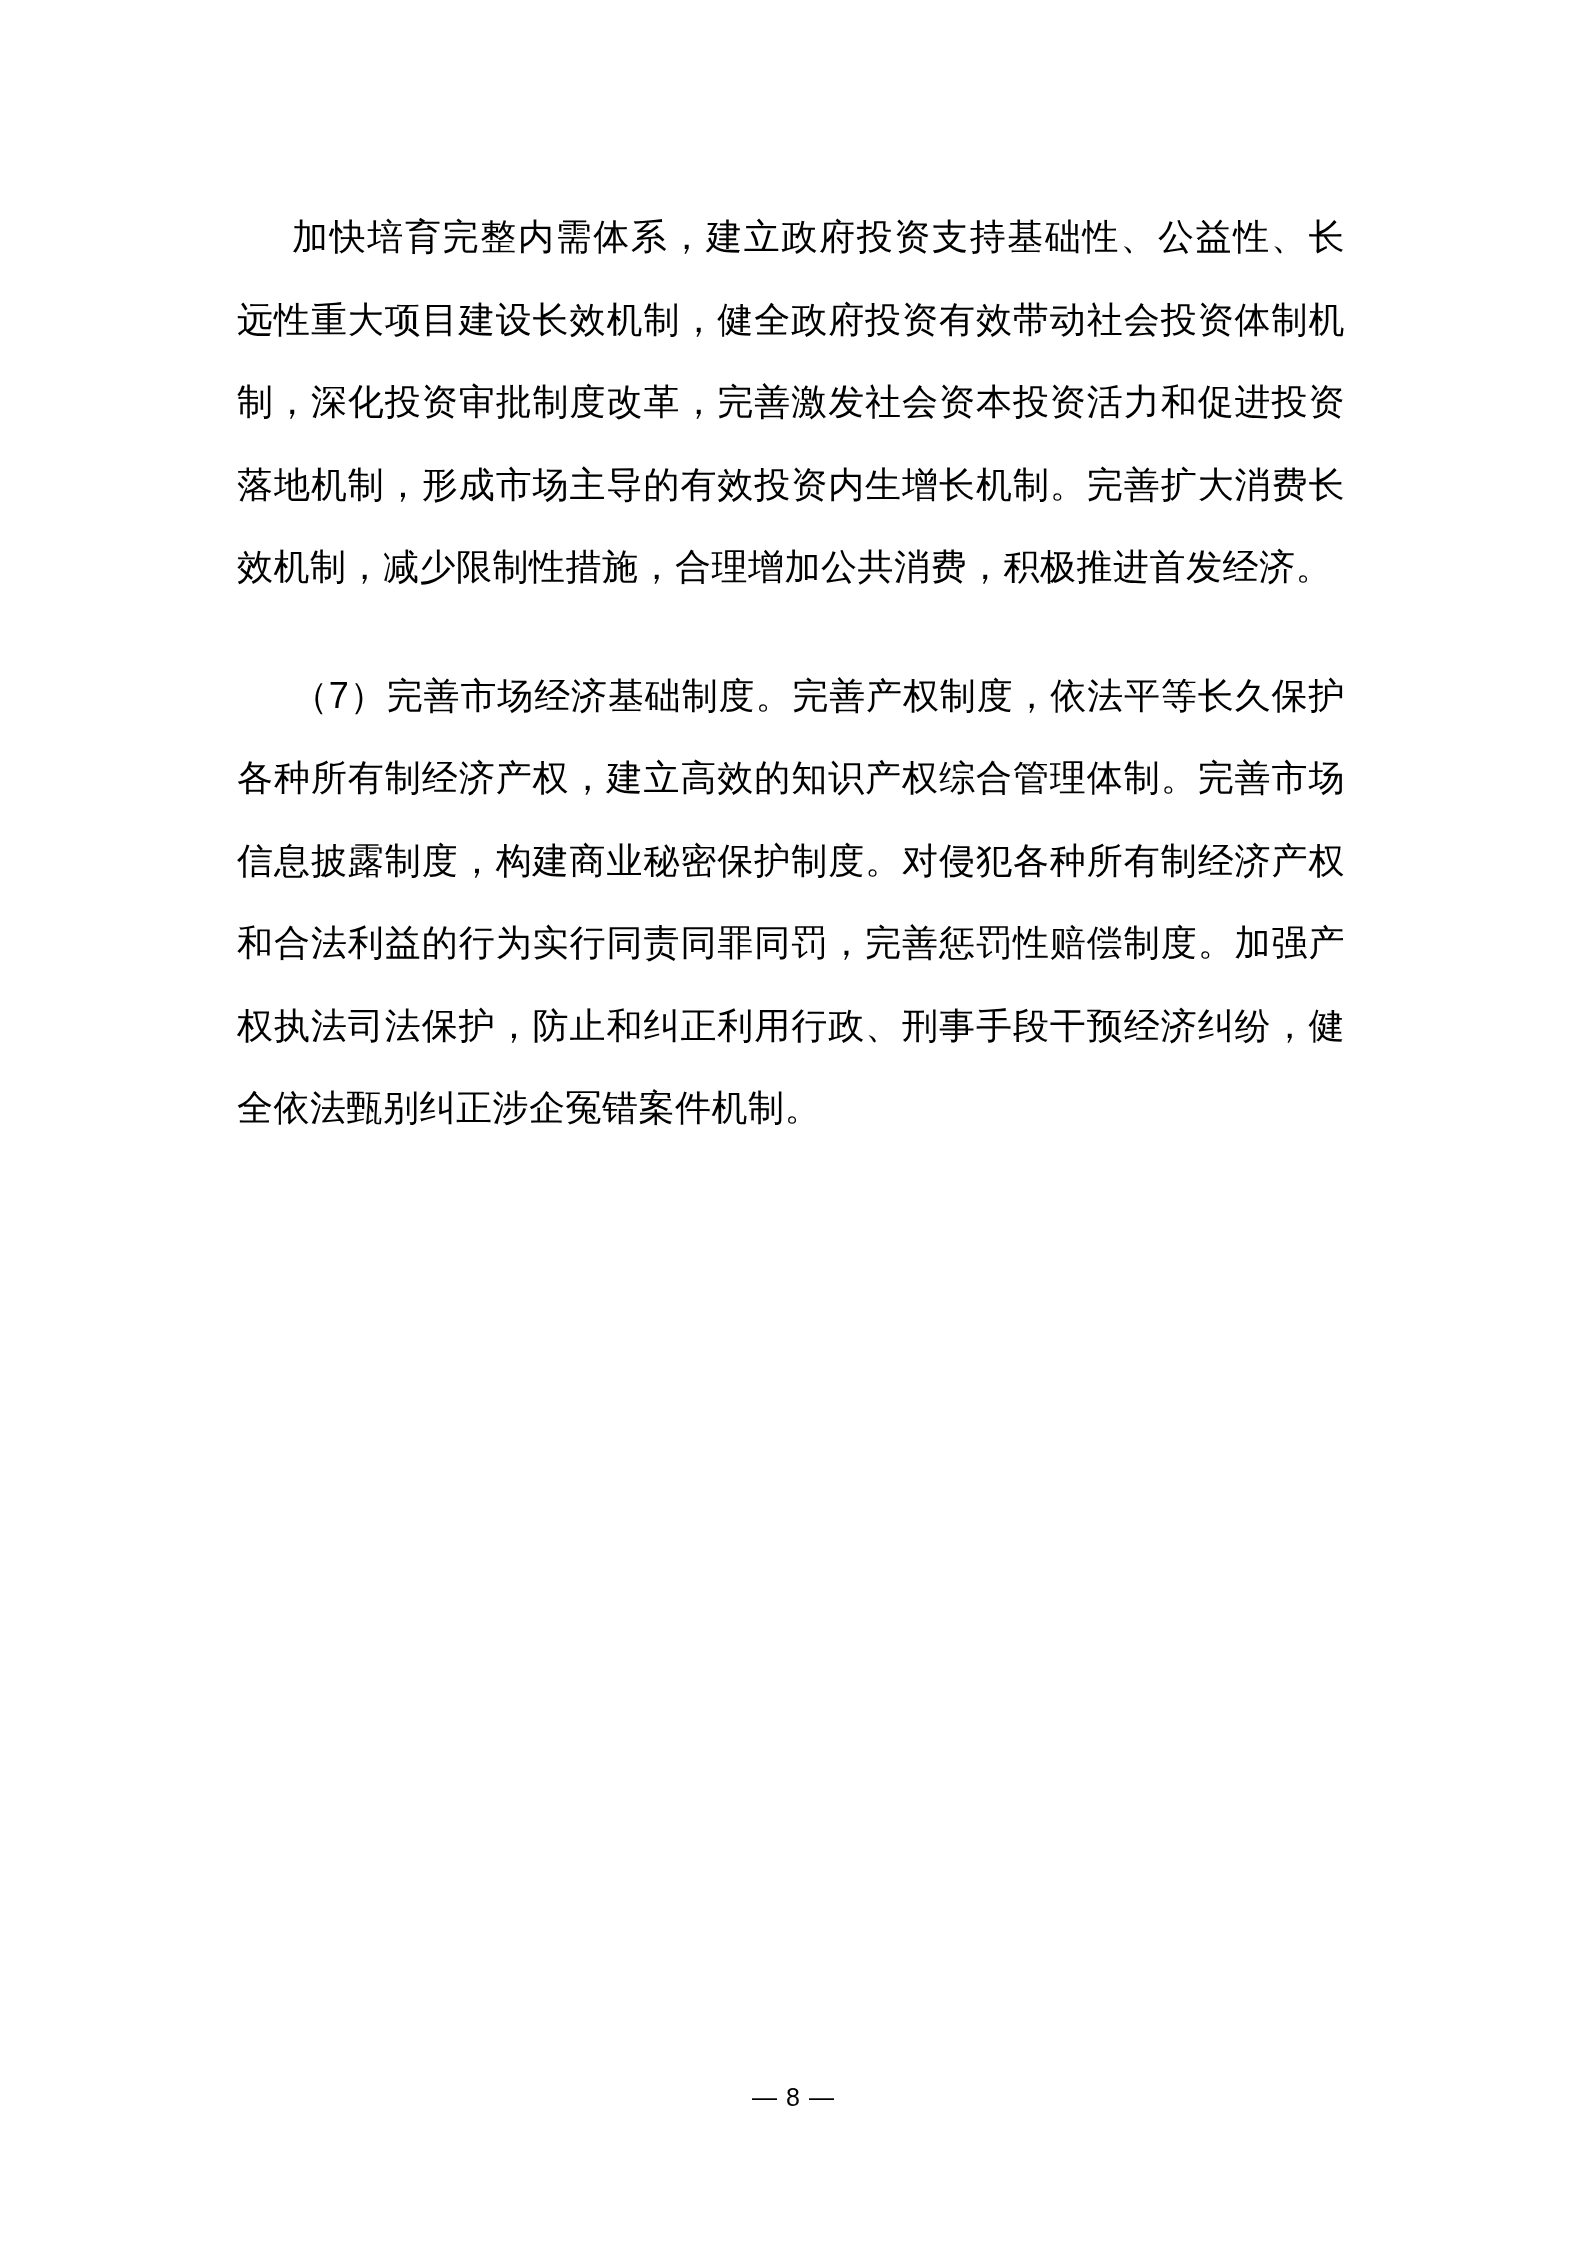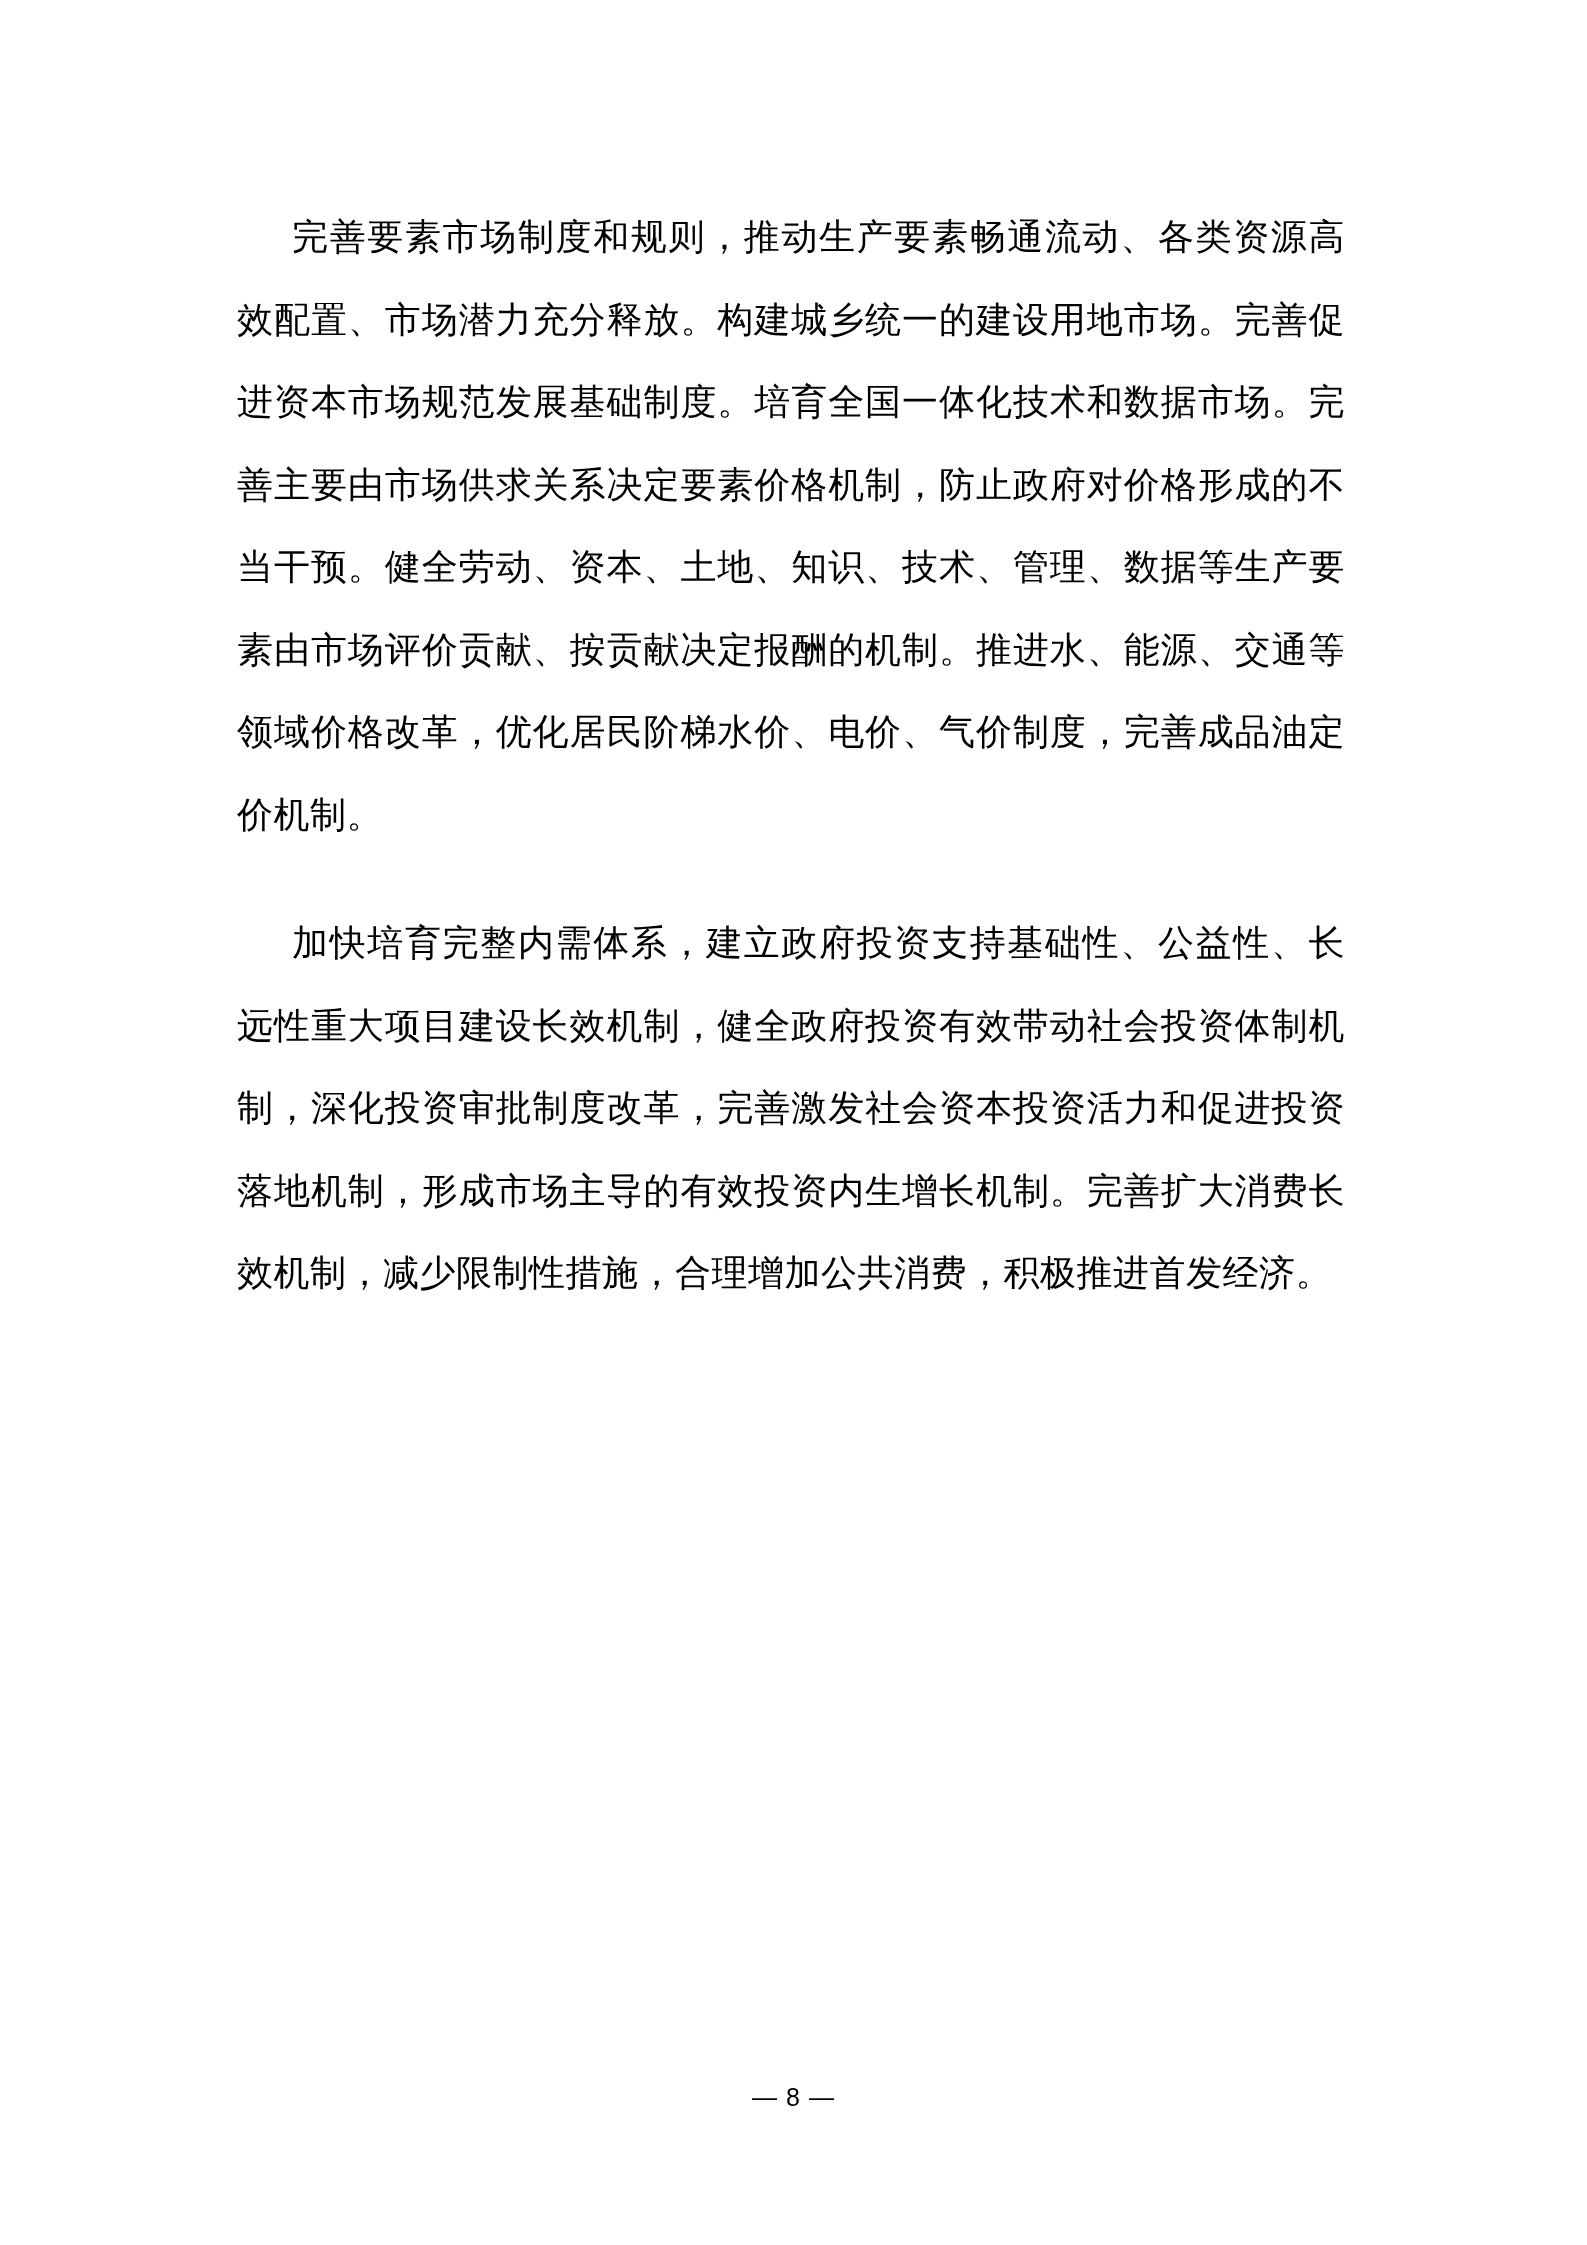--- a/index.html
+++ b/index.html
@@ -51,17 +51,17 @@
     line-height: 30px;
     color: #000000;
     letter-spacing: 1px;
   }
 </style>
 </head>
 <body>
 
 <div class="page">
   <div class="content">
-    <p class="para">完善要素市场制度和规则，推动生产要素畅通流动、各类资源高效配置、市场潜力充分释放。构建城乡统一的建设用地市场。完善促进资本市场规范发展基础制度。培育全国一体化技术和数据市场。完善主要由市场供求关系决定要素价格机制，防止政府对价格形成的不当干预。健全劳动、资本、土地、知识、技术、管理、数据等生产要素由市场评价贡献、按贡献决定报酬的机制。推进水、能源、交通等领域价格改革，优化居民阶梯水价、电价、气价制度，完善成品油定价机制。</p>
     <p class="para">加快培育完整内需体系，建立政府投资支持基础性、公益性、长远性重大项目建设长效机制，健全政府投资有效带动社会投资体制机制，深化投资审批制度改革，完善激发社会资本投资活力和促进投资落地机制，形成市场主导的有效投资内生增长机制。完善扩大消费长效机制，减少限制性措施，合理增加公共消费，积极推进首发经济。</p>
+    <p class="para">（7）完善市场经济基础制度。完善产权制度，依法平等长久保护各种所有制经济产权，建立高效的知识产权综合管理体制。完善市场信息披露制度，构建商业秘密保护制度。对侵犯各种所有制经济产权和合法利益的行为实行同责同罪同罚，完善惩罚性赔偿制度。加强产权执法司法保护，防止和纠正利用行政、刑事手段干预经济纠纷，健全依法甄别纠正涉企冤错案件机制。</p>
   </div>
   <div class="footer">— 8 —</div>
 </div>
 
 </body></html>

